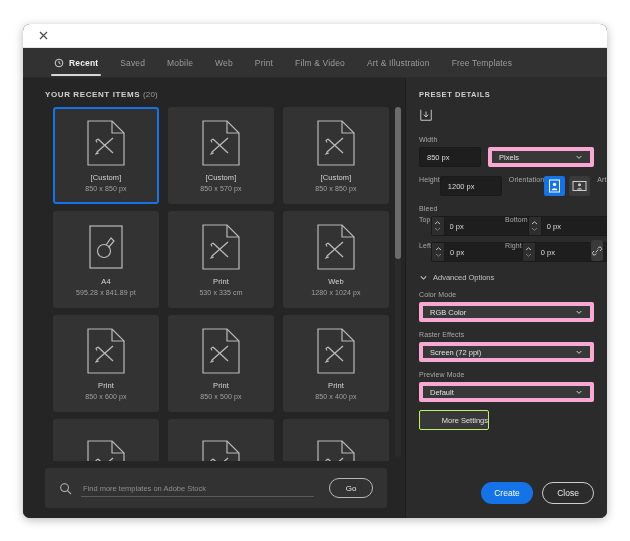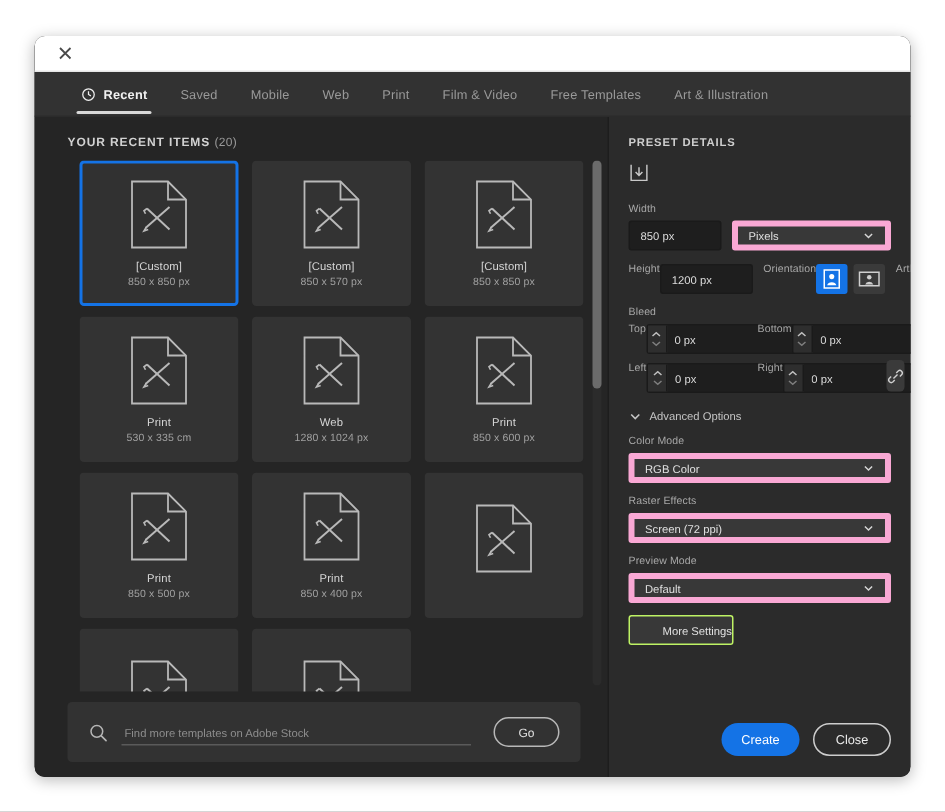--- a/index.html
+++ b/index.html
@@ -330,24 +330,24 @@
     <div class="tab">
           <span>Web</span>
         </div>
     <div class="tab">
           <span>Print</span>
         </div>
     <div class="tab">
           <span>Film &amp; Video</span>
         </div>
     <div class="tab">
+          <span>Art &amp; Illustration</span>
+        </div>
+    <div class="tab">
           <span>Free Templates</span>
-        </div>
-    <div class="tab">
-          <span>Art &amp; Illustration</span>
         </div>
   </div>
 
   <div class="body">
 
     <div class="left">
       <div class="recent-head">
         <span>YOUR RECENT ITEMS</span>
         <span class="count">(20)</span>
       </div>
@@ -388,20 +388,31 @@
                     <path d="M1 1 H25 L37 13 V45 H1 Z" fill="none" stroke="#b9b9b9" stroke-width="1.2"></path>
                     <path d="M25 1 V13 H37" fill="none" stroke="#b9b9b9" stroke-width="1.2"></path>
                     <path d="M10 32 L26 18" stroke="#b9b9b9" stroke-width="1.3" fill="none"></path>
                     <path d="M10.5 31.5 L9 34 L11.8 33" stroke="#b9b9b9" stroke-width="1.1" fill="none"></path>
                     <path d="M11 19 L26 33" stroke="#b9b9b9" stroke-width="1.3" fill="none"></path>
                     <path d="M11 19 L9 20.5 L10 22.5" stroke="#b9b9b9" stroke-width="1.1" fill="none"></path>
                   </svg>
                 </div>
                 <div class="card-title">[Custom]</div>
                 <div class="card-sub">850 x 850 px</div>
+              </div>
+              <div class="card">
+                <div class="card-icon">
+                  <svg width="34" height="44" viewBox="0 0 34 44">
+                    <rect x="1" y="1" width="32" height="42" fill="none" stroke="#b9b9b9" stroke-width="1.2"></rect>
+                    <circle cx="15" cy="26" r="6.5" fill="none" stroke="#b9b9b9" stroke-width="1.2"></circle>
+                    <path d="M17 20 L22 13 L25 16 L19.5 22.5" fill="none" stroke="#b9b9b9" stroke-width="1.2"></path>
+                  </svg>
+                </div>
+                <div class="card-title">A4</div>
+                <div class="card-sub">595.28 x 841.89 pt</div>
               </div>
               <div class="card">
                 <div class="card-icon">
                   <svg width="38" height="46" viewBox="0 0 38 46">
                     <path d="M1 1 H25 L37 13 V45 H1 Z" fill="none" stroke="#b9b9b9" stroke-width="1.2"></path>
                     <path d="M25 1 V13 H37" fill="none" stroke="#b9b9b9" stroke-width="1.2"></path>
                     <path d="M10 32 L26 18" stroke="#b9b9b9" stroke-width="1.3" fill="none"></path>
                     <path d="M10.5 31.5 L9 34 L11.8 33" stroke="#b9b9b9" stroke-width="1.1" fill="none"></path>
                     <path d="M11 19 L26 33" stroke="#b9b9b9" stroke-width="1.3" fill="none"></path>
                     <path d="M11 19 L9 20.5 L10 22.5" stroke="#b9b9b9" stroke-width="1.1" fill="none"></path>

